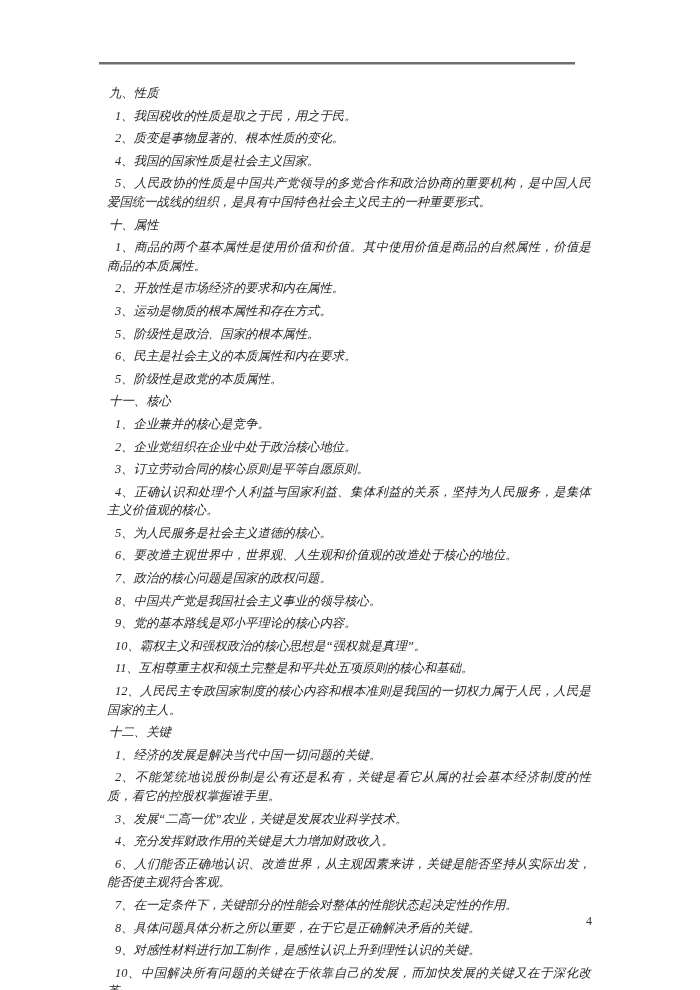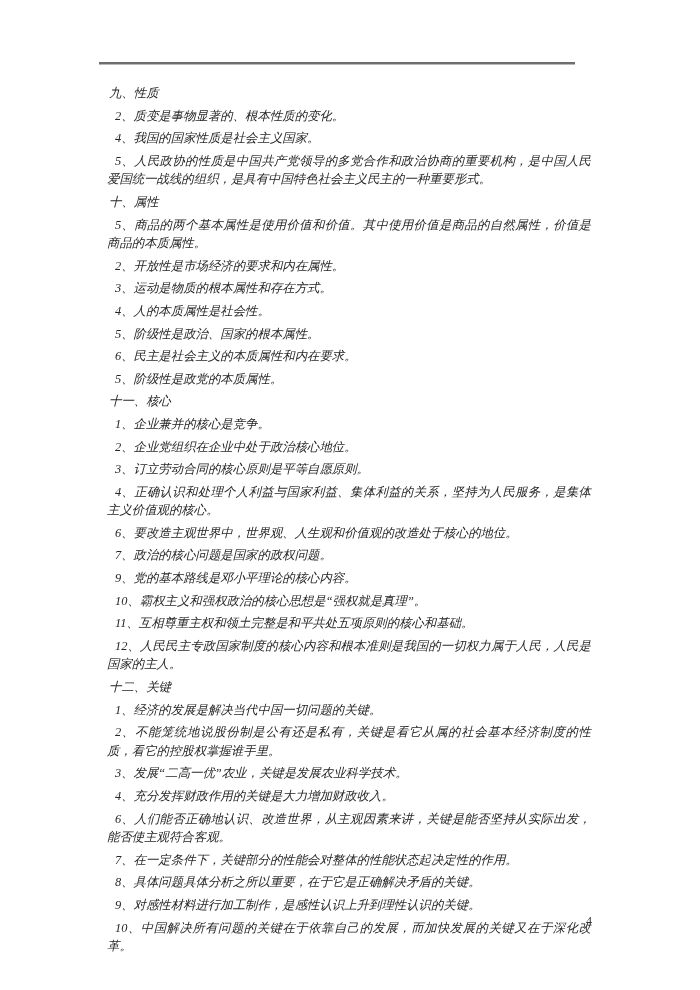--- a/index.html
+++ b/index.html
@@ -56,42 +56,44 @@
   }
 </style>
 </head>
 <body>
 
 <div class="page">
   <div class="header-rule"></div>
   <main class="content" id="doc-content">
       <section>
         <p class="section-title">九、性质</p>
+        <p class="item">1、我国税收的性质是取之于民，用之于民。</p>
         <p class="item">2、质变是事物显著的、根本性质的变化。</p>
         <p class="item">4、我国的国家性质是社会主义国家。</p>
         <p class="item">5、人民政协的性质是中国共产党领导的多党合作和政治协商的重要机构，是中国人民爱国统一战线的组织，是具有中国特色社会主义民主的一种重要形式。</p>
       </section>
       <section>
         <p class="section-title">十、属性</p>
-        <p class="item">5、商品的两个基本属性是使用价值和价值。其中使用价值是商品的自然属性，价值是商品的本质属性。</p>
+        <p class="item">1、商品的两个基本属性是使用价值和价值。其中使用价值是商品的自然属性，价值是商品的本质属性。</p>
         <p class="item">2、开放性是市场经济的要求和内在属性。</p>
         <p class="item">3、运动是物质的根本属性和存在方式。</p>
-        <p class="item">4、人的本质属性是社会性。</p>
         <p class="item">5、阶级性是政治、国家的根本属性。</p>
         <p class="item">6、民主是社会主义的本质属性和内在要求。</p>
         <p class="item">5、阶级性是政党的本质属性。</p>
       </section>
       <section>
         <p class="section-title">十一、核心</p>
         <p class="item">1、企业兼并的核心是竞争。</p>
         <p class="item">2、企业党组织在企业中处于政治核心地位。</p>
         <p class="item">3、订立劳动合同的核心原则是平等自愿原则。</p>
         <p class="item">4、正确认识和处理个人利益与国家利益、集体利益的关系，坚持为人民服务，是集体主义价值观的核心。</p>
+        <p class="item">5、为人民服务是社会主义道德的核心。</p>
         <p class="item">6、要改造主观世界中，世界观、人生观和价值观的改造处于核心的地位。</p>
         <p class="item">7、政治的核心问题是国家的政权问题。</p>
+        <p class="item">8、中国共产党是我国社会主义事业的领导核心。</p>
         <p class="item">9、党的基本路线是邓小平理论的核心内容。</p>
         <p class="item">10、霸权主义和强权政治的核心思想是“强权就是真理”。</p>
         <p class="item">11、互相尊重主权和领土完整是和平共处五项原则的核心和基础。</p>
         <p class="item">12、人民民主专政国家制度的核心内容和根本准则是我国的一切权力属于人民，人民是国家的主人。</p>
       </section>
       <section>
         <p class="section-title">十二、关键</p>
         <p class="item">1、经济的发展是解决当代中国一切问题的关键。</p>
         <p class="item">2、不能笼统地说股份制是公有还是私有，关键是看它从属的社会基本经济制度的性质，看它的控股权掌握谁手里。</p>
         <p class="item">3、发展“二高一优”农业，关键是发展农业科学技术。</p>

